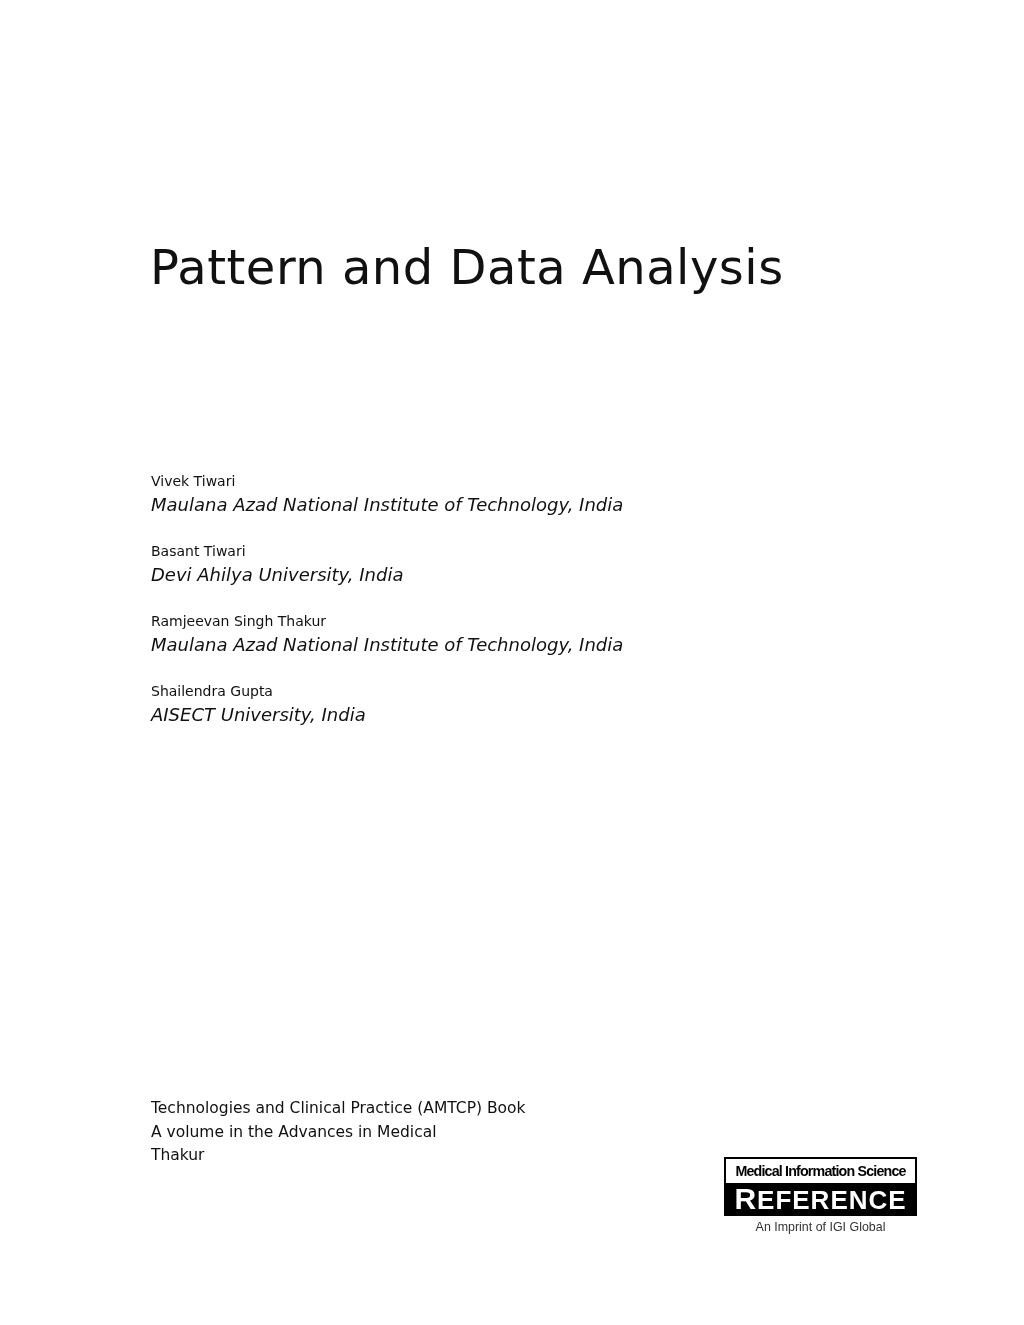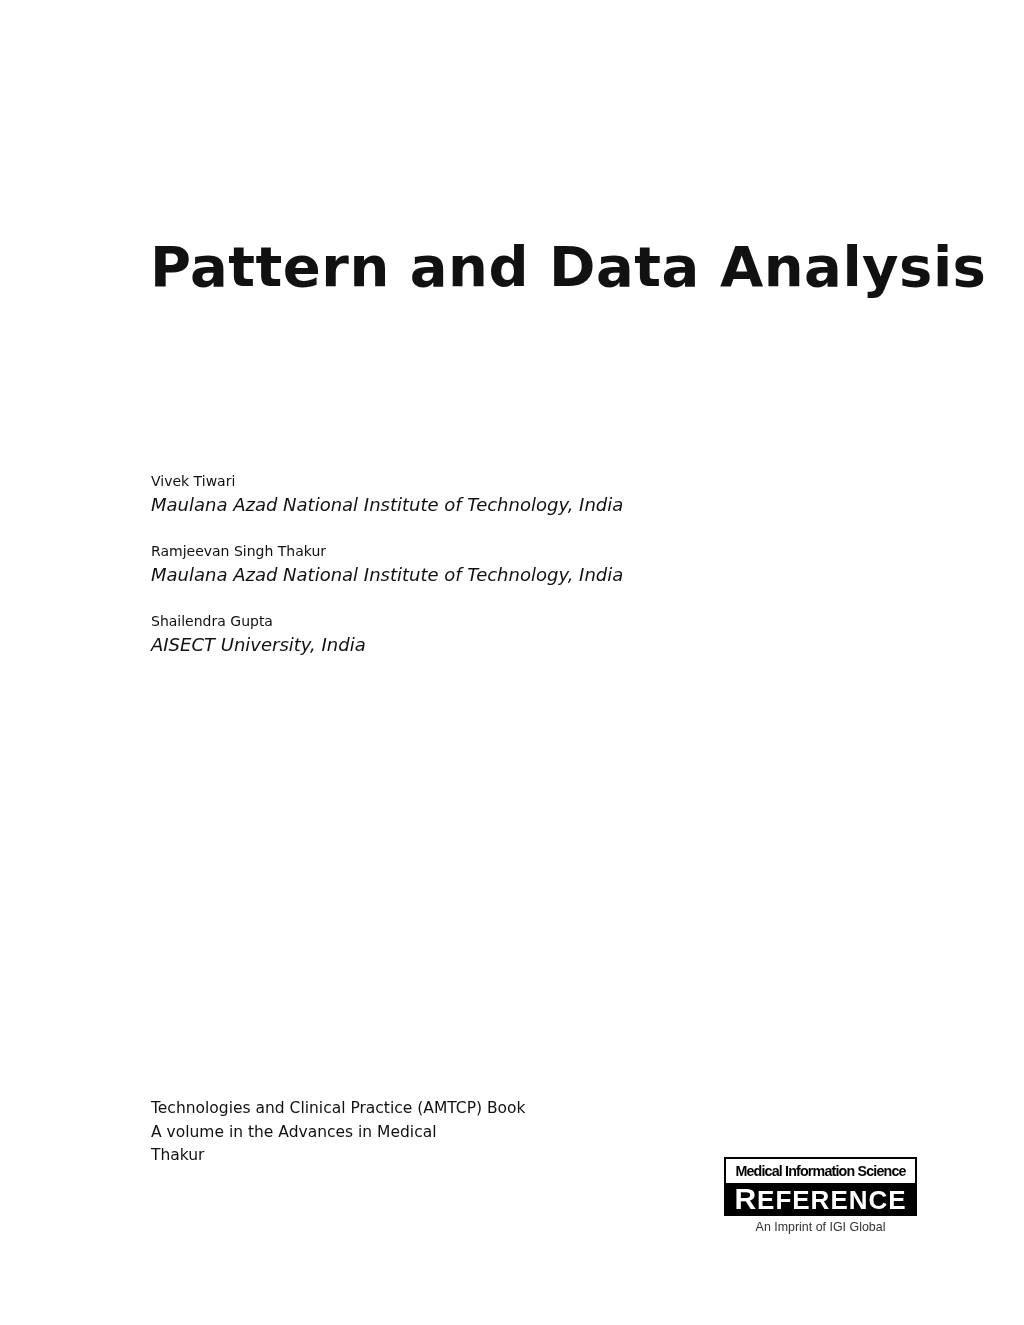--- a/index.html
+++ b/index.html
@@ -1,17 +1,17 @@
 <!DOCTYPE html>
 <html><head>
 <meta charset="utf-8">
 <style>
   html, body { margin: 0; padding: 0; background: #ffffff; }
   body { width: 1024px; height: 1325px; position: relative; overflow: hidden; color: #111; font-family: "DejaVu Sans", sans-serif; }
-  .title { position: absolute; left: 150px; top: 238px; font-size: 56px; line-height: 58px; font-weight: bold; letter-spacing: 0.5px; margin: 0; color: #111; }
+  .title { position: absolute; left: 150px; top: 238px; font-size: 48px; line-height: 58px; font-weight: normal; letter-spacing: 0.5px; margin: 0; color: #111; }
   .title span { display: block; }
   .authors { position: absolute; left: 151px; top: 470px; }
   .author { margin-bottom: 24px; }
   .author-name { font-size: 14px; line-height: 23px; }
   .author-aff { font-size: 18px; line-height: 23px; font-style: italic; }
   .series { position: absolute; left: 151px; top: 1097px; width: 420px; font-size: 15.5px; line-height: 23.5px; }
   .logo { position: absolute; left: 724px; top: 1157px; width: 193px; }
   .logo-box { border: 2px solid #000; }
   .logo-top { background: #fff; color: #000; font-family: "Liberation Sans", sans-serif; font-weight: bold; font-size: 15.5px; letter-spacing: -0.9px; text-align: center; height: 24px; line-height: 24px; transform: scaleX(0.92); }
   .logo-bottom { background: #000; color: #fff; font-family: "Liberation Sans", sans-serif; font-weight: bold; font-size: 26px; text-align: center; height: 31px; line-height: 31px; letter-spacing: 1px; }
@@ -24,20 +24,24 @@
 <h1 class="title">
   <span>Pattern and Data Analysis</span>
 </h1>
 
 <div class="authors">
   <div class="author">
     <div class="author-name">Vivek Tiwari</div>
     <div class="author-aff">Maulana Azad National Institute of Technology, India</div>
   </div>
   <div class="author">
+    <div class="author-name">Basant Tiwari</div>
+    <div class="author-aff">Devi Ahilya University, India</div>
+  </div>
+  <div class="author">
     <div class="author-name">Ramjeevan Singh Thakur</div>
     <div class="author-aff">Maulana Azad National Institute of Technology, India</div>
   </div>
   <div class="author">
     <div class="author-name">Shailendra Gupta</div>
     <div class="author-aff">AISECT University, India</div>
   </div>
 </div>
 
 <div class="series">

